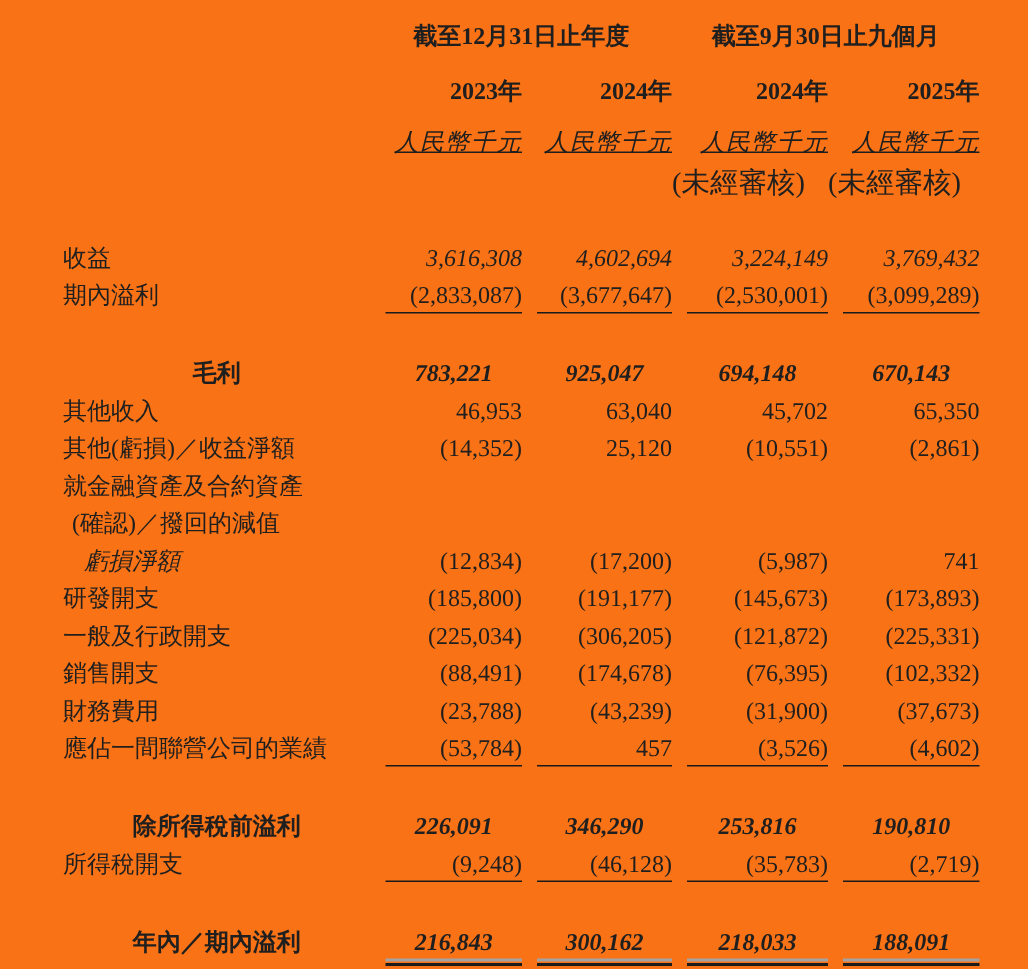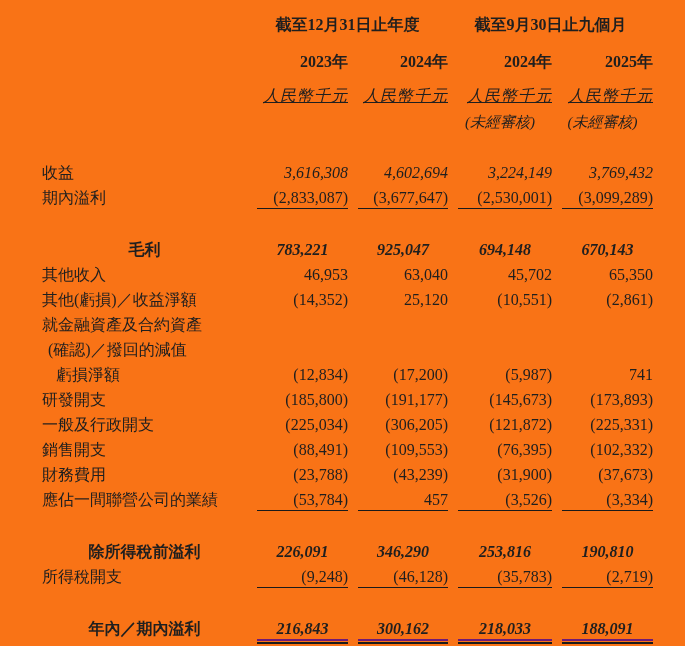--- a/index.html
+++ b/index.html
@@ -41,38 +41,38 @@
   }
 
   
   tr.grp-row td      { height: 30px; font-weight: bold; }
   td.grp             { text-align: center; }
   tr.years-row td    { height: 28px; padding-top: 7px; }
   td.yr              { text-align: right; font-weight: bold; }
   tr.unit-row td     { height: 27px; padding-top: 6px; text-decoration: underline; }
   td.unit            { text-align: right; font-style: italic; letter-spacing: 1px; }
   tr.unaudited-row td{ height: 26px; }
-  td.unaud           { text-align: center; font-style: italic; font-size: 15px; }
+  td.unaud           { text-align: left; font-size: 19px; }
 
   
   tbody td  { height: 25px; }
   td.lbl    { text-align: left; }
   td.lbl.ind1 { padding-left: 6px; }
-  td.lbl.ind2 { padding-left: 14px; }
+  td.lbl.ind2 { padding-left: 14px; font-style: italic; }
   td.val    { text-align: right; padding-left: 10px; }
   .num      { display: block; line-height: 21px; }
   tr.bold td { font-weight: bold; }
 
   tr.gap-top > td { padding-top: 24px; }
   tr.gap-lg  > td { padding-top: 27px; text-align: center; }
   tr.gap-lg > td.val .num,
   tr.gap-top > td.val .num { margin-top: 0; font-style: italic; }
 
   .u-single { border-bottom: 1.5px solid #1a1a1a; }
-  .u-double { border-bottom: 2px solid #701a75; position: relative; }
+  .u-double { border-bottom: 2px solid #a3a3a3; position: relative; }
   .u-double::after {
     content: "";
     position: absolute;
     left: 0; right: 0; bottom: -5px;
     height: 0;
     border-bottom: 2px solid #1a1a1a;
   }
 </style>
 </head>
 <body>
@@ -264,21 +264,21 @@
           <td class="val">
             <span class="num">(225,331)</span>
           </td>
         </tr>
         <tr class="">
           <td class="lbl">銷售開支</td>
           <td class="val">
             <span class="num">(88,491)</span>
           </td>
           <td class="val">
-            <span class="num">(109,553)</span>
+            <span class="num">(174,678)</span>
           </td>
           <td class="val">
             <span class="num">(76,395)</span>
           </td>
           <td class="val">
             <span class="num">(102,332)</span>
           </td>
         </tr>
         <tr class="">
           <td class="lbl">財務費用</td>
@@ -300,21 +300,21 @@
           <td class="val">
             <span class="num u-single">(53,784)</span>
           </td>
           <td class="val">
             <span class="num u-single">457</span>
           </td>
           <td class="val">
             <span class="num u-single">(3,526)</span>
           </td>
           <td class="val">
-            <span class="num u-single">(3,334)</span>
+            <span class="num u-single">(4,602)</span>
           </td>
         </tr>
         <tr class="bold gap-lg">
           <td class="lbl">除所得稅前溢利</td>
           <td class="val">
             <span class="num">226,091</span>
           </td>
           <td class="val">
             <span class="num">346,290</span>
           </td>

